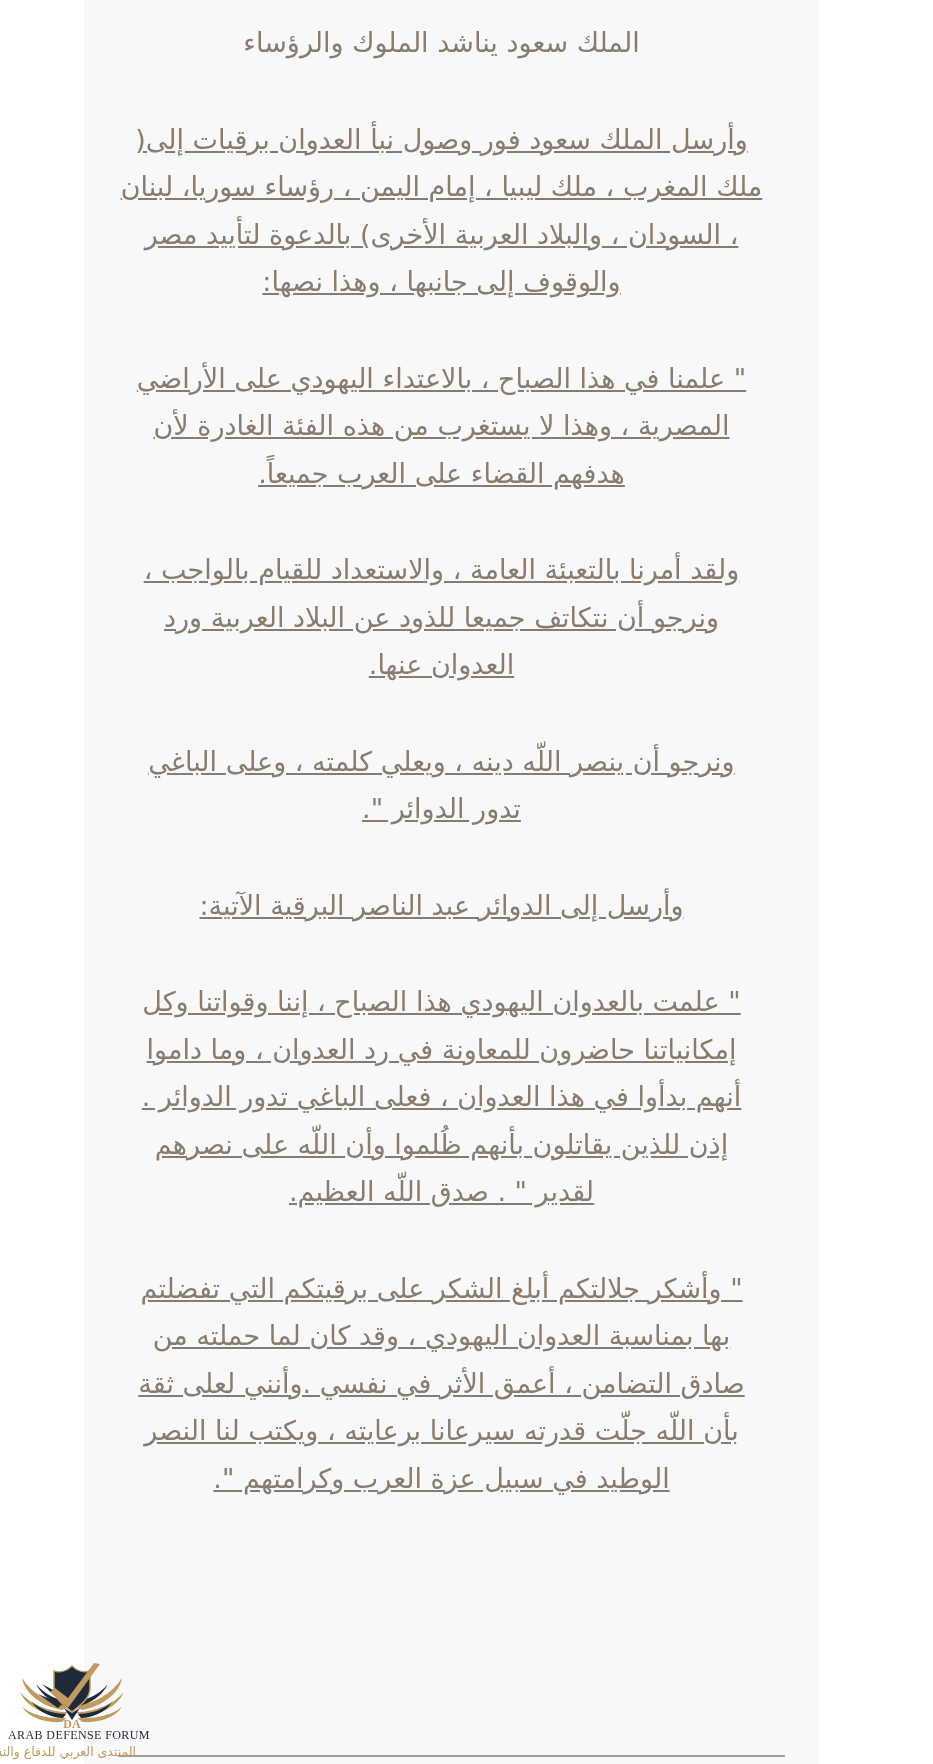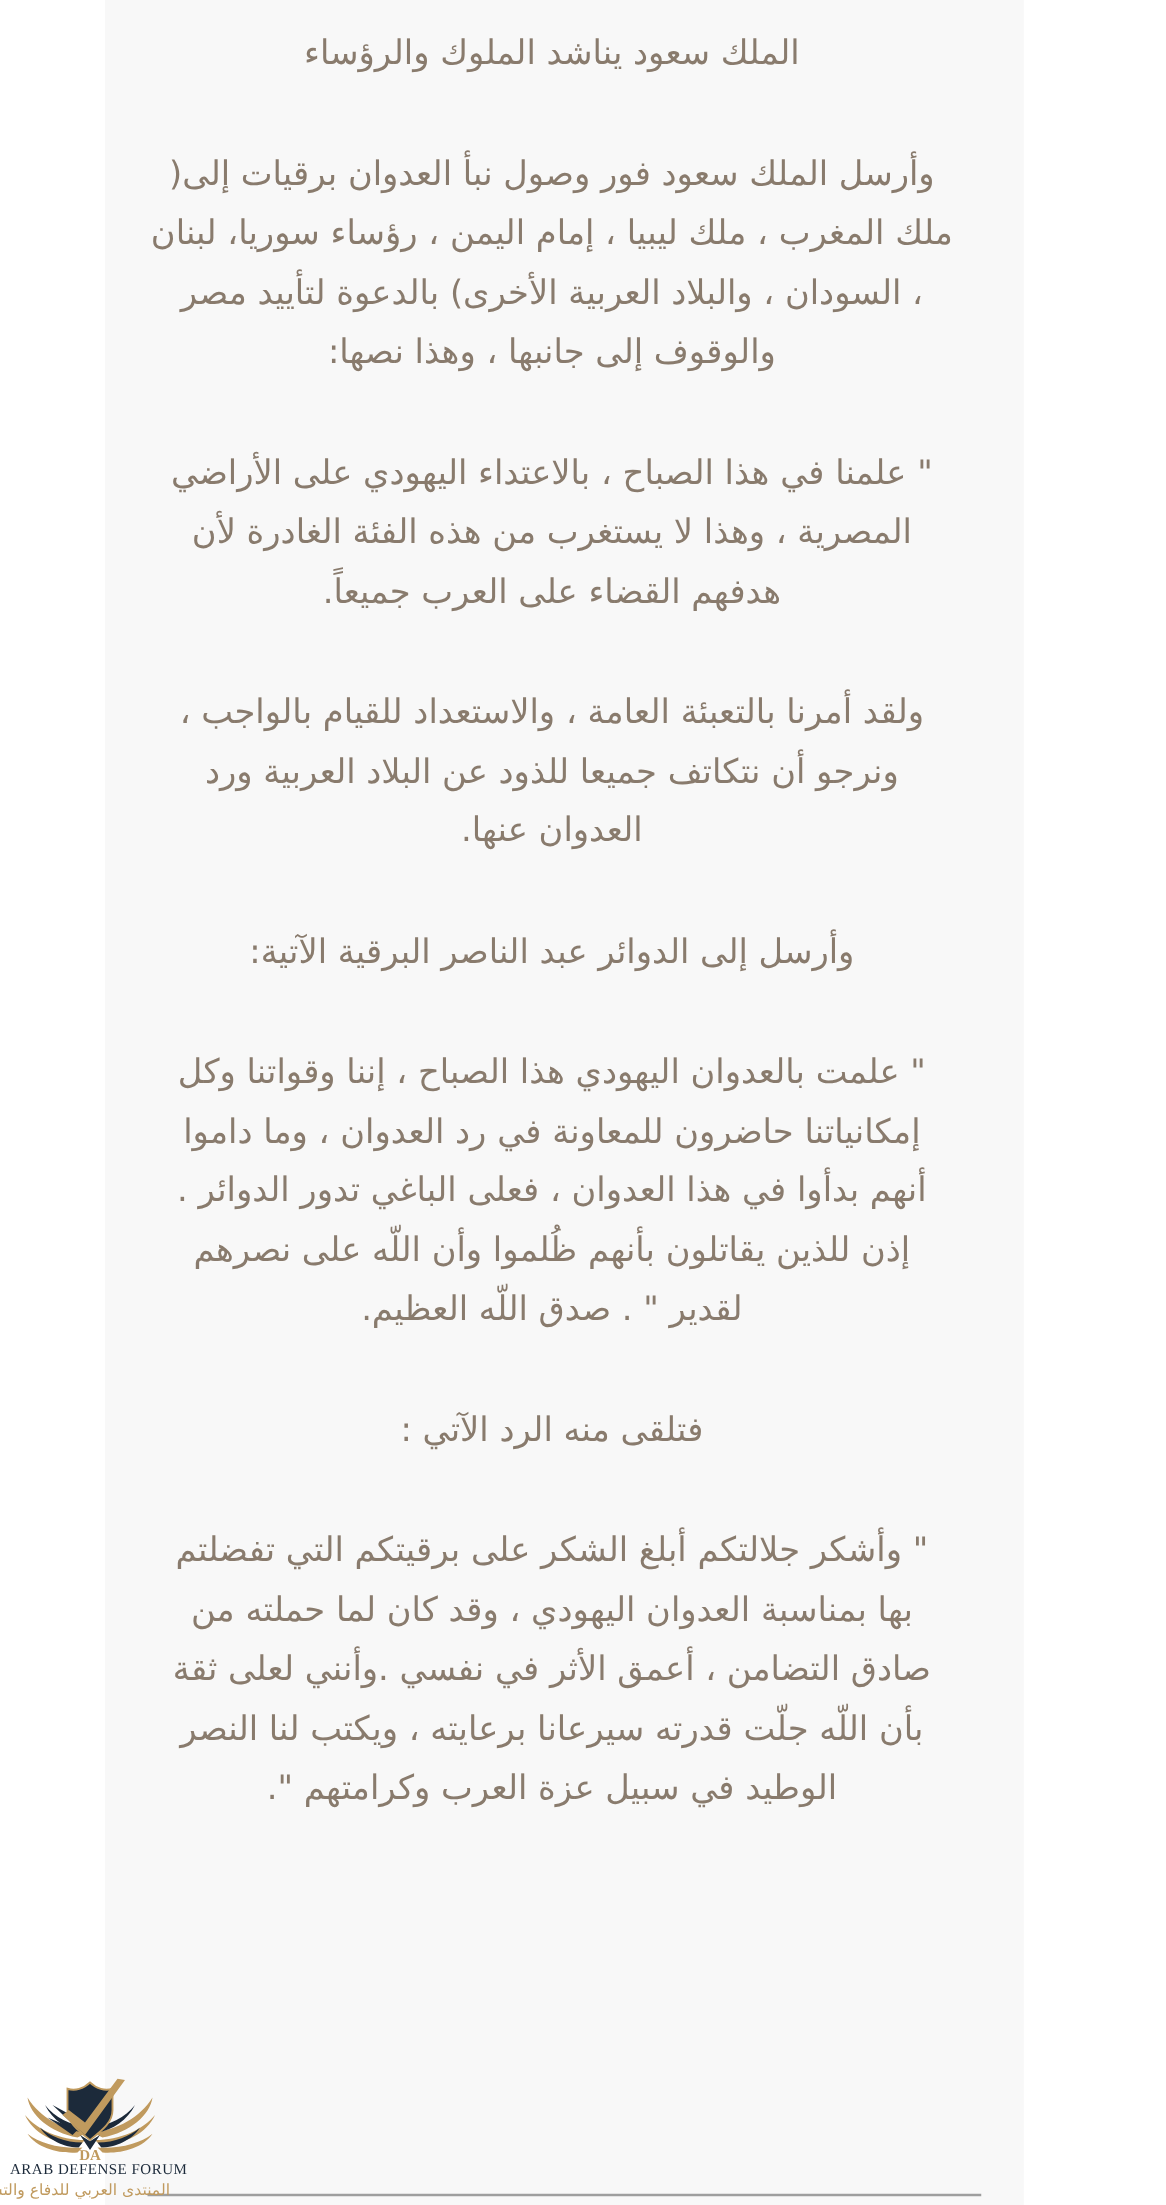--- a/index.html
+++ b/index.html
@@ -28,20 +28,21 @@
   }
   .heading {
     font-size: 27px;
     font-weight: 400;
     margin: 19px 0 49px 0;
     white-space: nowrap;
   }
   .para {
     margin: 0 0 49px 0;
     white-space: nowrap;
+    text-decoration: underline;
   }
   .para:last-child { margin-bottom: 0; }
   .bottom-rule {
     position: absolute;
     left: 118px; top: 1755px;
     width: 667px; height: 2px;
     background: var(--rule-color, #9e9e9e);
   }
   .logo {
     position: absolute;
@@ -73,23 +74,23 @@
 </head>
 <body>
 
 <div class="panel">
   <div class="article">
     <div class="heading">الملك سعود يناشد الملوك والرؤساء</div>
     <div>
         <p class="para">وأرسل الملك سعود فور وصول نبأ العدوان برقيات إلى(<br>ملك المغرب ، ملك ليبيا ، إمام اليمن ، رؤساء سوريا، لبنان<br>، السودان ، والبلاد العربية الأخرى) بالدعوة لتأييد مصر<br>والوقوف إلى جانبها ، وهذا نصها:</p>
         <p class="para">" علمنا في هذا الصباح ، بالاعتداء اليهودي على الأراضي<br>المصرية ، وهذا لا يستغرب من هذه الفئة الغادرة لأن<br>هدفهم القضاء على العرب جميعاً.</p>
         <p class="para">ولقد أمرنا بالتعبئة العامة ، والاستعداد للقيام بالواجب ،<br>ونرجو أن نتكاتف جميعا للذود عن البلاد العربية ورد<br>العدوان عنها.</p>
+        <p class="para">ونرجو أن ينصر اللّه دينه ، ويعلي كلمته ، وعلى الباغي<br>تدور الدوائر ".</p>
         <p class="para">وأرسل إلى الدوائر عبد الناصر البرقية الآتية:</p>
         <p class="para">" علمت بالعدوان اليهودي هذا الصباح ، إننا وقواتنا وكل<br>إمكانياتنا حاضرون للمعاونة في رد العدوان ، وما داموا<br>أنهم بدأوا في هذا العدوان ، فعلى الباغي تدور الدوائر .<br>إذن للذين يقاتلون بأنهم ظُلموا وأن اللّه على نصرهم<br>لقدير " . صدق اللّه العظيم.</p>
-        <p class="para">فتلقى منه الرد الآتي :</p>
         <p class="para">" وأشكر جلالتكم أبلغ الشكر على برقيتكم التي تفضلتم<br>بها بمناسبة العدوان اليهودي ، وقد كان لما حملته من<br>صادق التضامن ، أعمق الأثر في نفسي .وأنني لعلى ثقة<br>بأن اللّه جلّت قدرته سيرعانا برعايته ، ويكتب لنا النصر<br>الوطيد في سبيل عزة العرب وكرامتهم ".</p>
       </div>
   </div>
 </div>
 
 <div class="bottom-rule"></div>
 
 <div class="logo">
   <svg width="128" height="68" viewBox="0 0 128 68">
     <g id="wingR">

